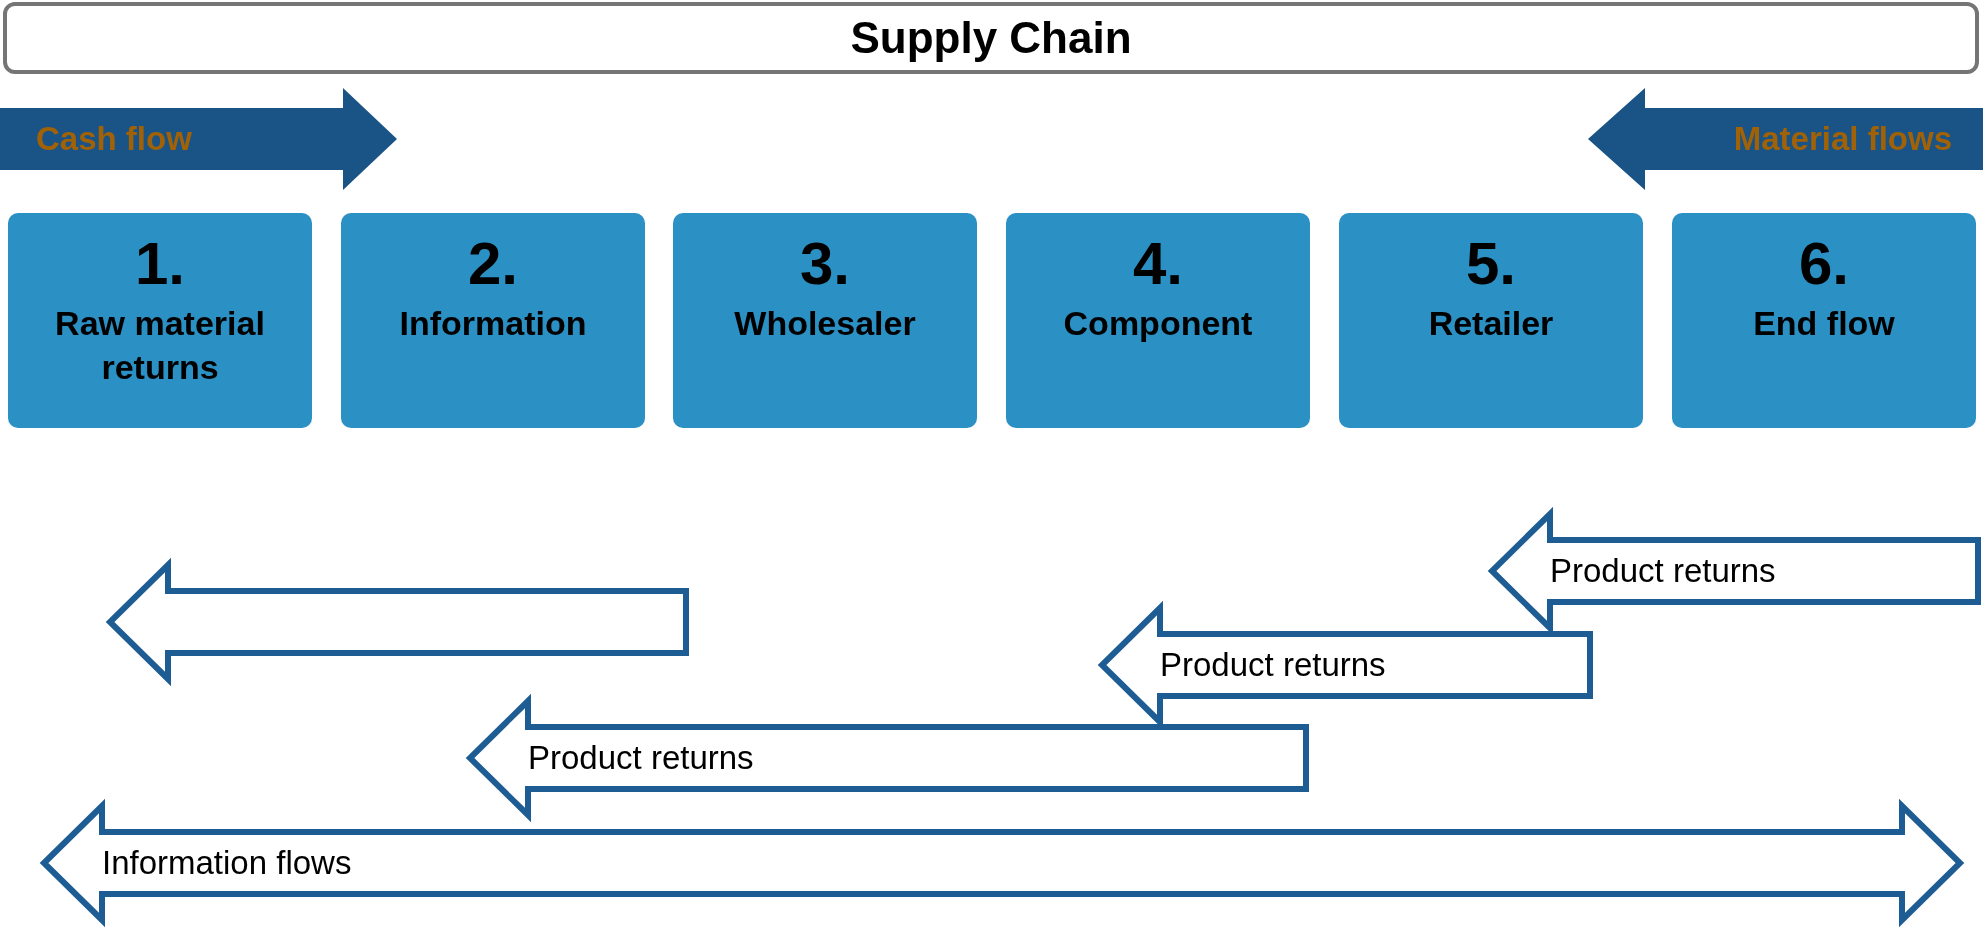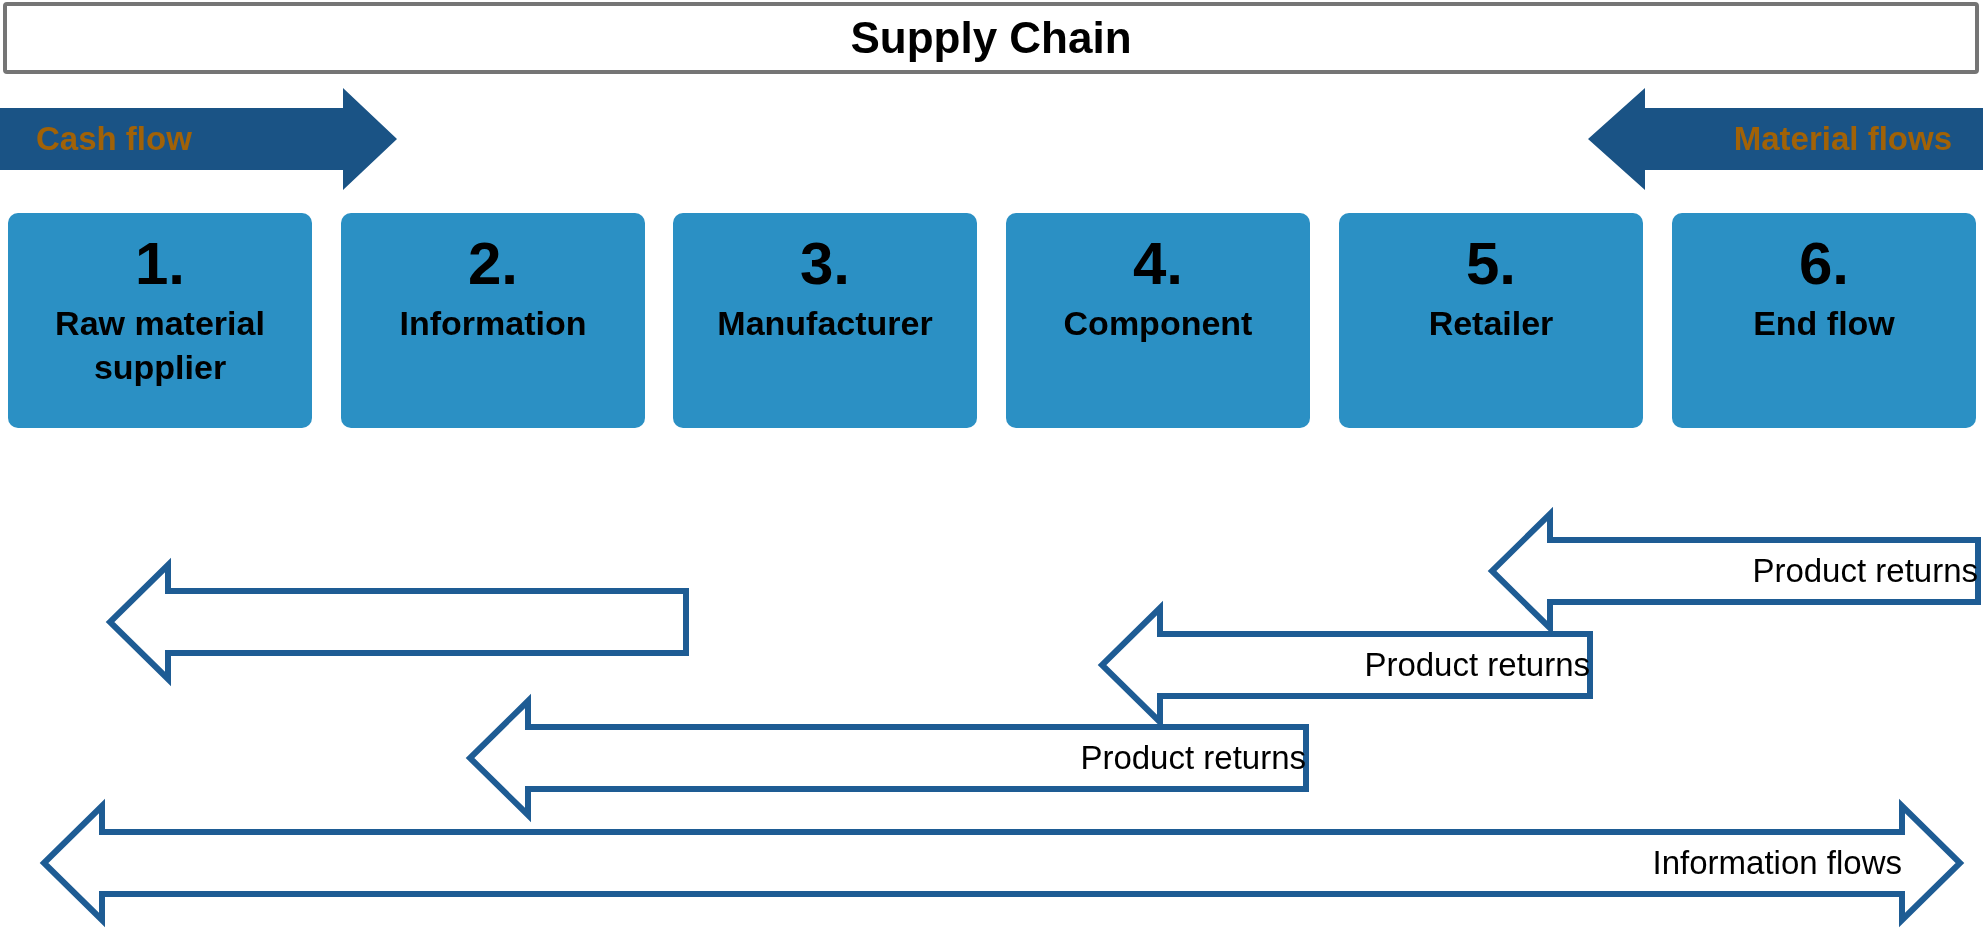--- a/index.html
+++ b/index.html
@@ -10,21 +10,21 @@
     background: #ffffff;
     overflow: hidden;
     font-family: "Liberation Sans", sans-serif;
   }
   .title-bar {
     position: absolute;
     left: 3px; top: 2px;
     width: 1976px; height: 72px;
     box-sizing: border-box;
     border: 4px solid #757575;
-    border-radius: 4px;
+    border-radius: 12px;
     background: #ffffff;
     display: flex;
     align-items: center;
     justify-content: center;
     font-size: 44px;
     font-weight: bold;
     color: #000000;
   }
   svg.layer {
     position: absolute;
@@ -54,21 +54,21 @@
     text-align: center;
     padding-top: 14px;
   }
   .stage .num { font-size: 60px; font-weight: bold; line-height: 74px; }
   .stage .nm  { font-size: 34px; font-weight: bold; line-height: 44px; padding: 0 12px; }
   .return-label {
     position: absolute;
     font-size: 33px;
     line-height: 40px;
     color: #000000;
-    text-align: right;
+    text-align: left;
     white-space: nowrap;
   }
 </style>
 </head>
 <body>
 
 <div class="canvas">
 
   <div class="title-bar">
     <span>Supply Chain</span>
@@ -88,29 +88,29 @@
     <polygon class="outline-arrow" points="1978,540 1550,540 1550,514 1492,571 1550,628 1550,602 1978,602"></polygon>
 
     <polygon class="outline-arrow" points="686,591 168,591 168,565 110,622 168,679 168,653 686,653"></polygon>
   </svg>
 
   <div class="flow-label cash">Cash flow</div>
   <div class="flow-label material">Material flows</div>
 
   <div class="stage" style="left:8px">
     <div class="num">1.</div>
-    <div class="nm">Raw material supplier</div>
+    <div class="nm">Raw material returns</div>
   </div>
   <div class="stage" style="left:341px">
     <div class="num">2.</div>
     <div class="nm">Information</div>
   </div>
   <div class="stage" style="left:673px">
     <div class="num">3.</div>
-    <div class="nm">Manufacturer</div>
+    <div class="nm">Wholesaler</div>
   </div>
   <div class="stage" style="left:1006px">
     <div class="num">4.</div>
     <div class="nm">Component</div>
   </div>
   <div class="stage" style="left:1339px">
     <div class="num">5.</div>
     <div class="nm">Retailer</div>
   </div>
   <div class="stage" style="left:1672px">

